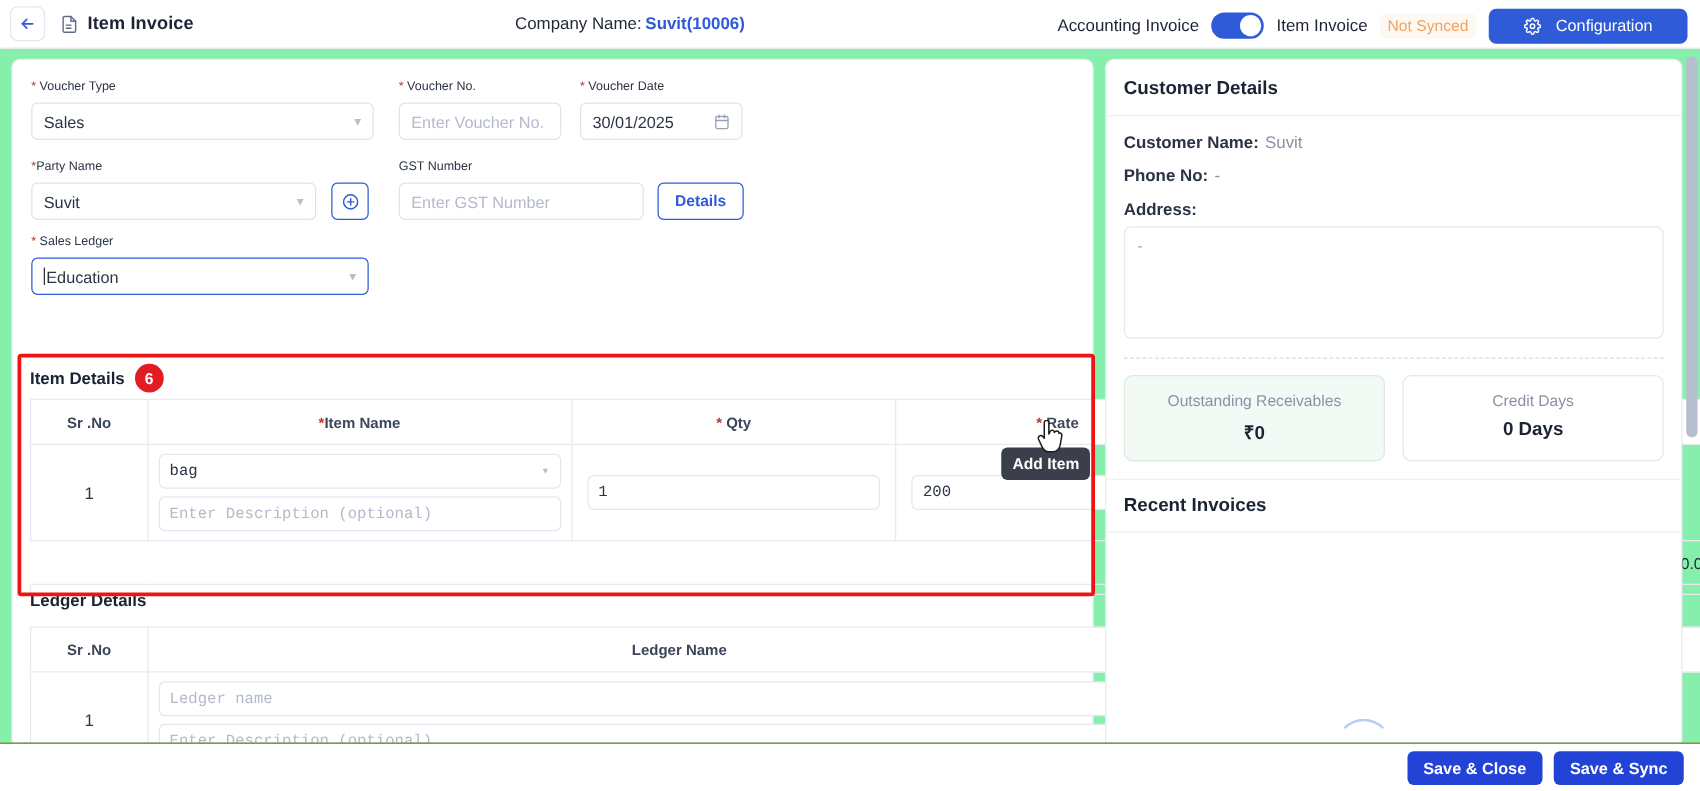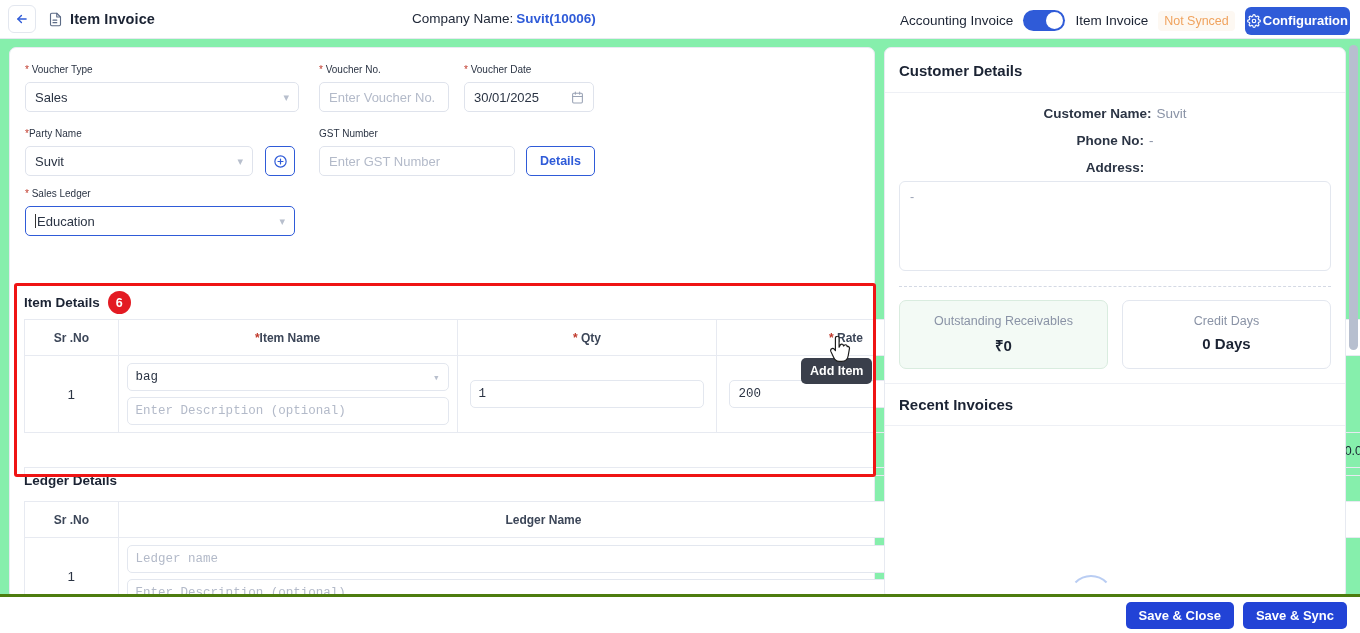--- a/index.html
+++ b/index.html
@@ -45,22 +45,22 @@
   .toggle .knob {
     position: absolute; right: 2px; top: 2px;
     width: 17px; height: 17px; border-radius: 50%; background: #fff;
   }
   .not-synced {
     font-size: 12.5px; color: #f0a35e; background: #fdf8f2;
     padding: 3px 6px; border-radius: 4px; white-space: nowrap;
   }
   .config-btn {
     background: #2f5bd8; color: #fff; border: none; border-radius: 6px;
-    height: 28px; padding: 0 2px; font-size: 13px; font-weight: bold;
-    display: flex; align-items: center; gap: 2px; cursor: pointer;
+    height: 28px; padding: 0 28px; font-size: 13px; font-weight: normal;
+    display: flex; align-items: center; gap: 12px; cursor: pointer;
     font-family: "Liberation Sans", sans-serif;
   }
 
   
   .left-card {
     position: absolute; left: 9px; top: 47px; width: 866px; height: 552px;
     background: #fff; border: 1px solid #e7eaf1; border-radius: 7px;
     overflow: hidden;
   }
   .form-area { padding: 16px 15px 0 15px; }
@@ -155,21 +155,21 @@
   
   .right-card {
     position: absolute; left: 884px; top: 47px; width: 462px; height: 552px;
     background: #fff; border: 1px solid #e7eaf1; border-radius: 7px; overflow: hidden;
   }
   .rp-title {
     font-size: 15px; font-weight: bold; color: #1b2333;
     padding: 14px 14px 13px 14px; border-bottom: 1px solid #eef0f5;
   }
   .rp-body { padding: 13px 14px 0 14px; }
-  .kv { font-size: 13.5px; color: #2b3444; font-weight: bold; margin-bottom: 12px; text-align: center; }
+  .kv { font-size: 13.5px; color: #2b3444; font-weight: bold; margin-bottom: 12px; }
   .kv .val { font-weight: normal; color: #8a93a6; margin-left: 5px; }
   .addr-box {
     margin-top: 2px; height: 90px; border: 1px solid #e3e7ef; border-radius: 6px;
     background: #fff; padding: 8px 10px; font-size: 12.5px; color: #9aa3b5;
   }
   .dash-div { border-top: 1px dashed #d4d9e4; margin: 15px 0 0 0; }
   .stats { display: flex; gap: 14px; padding: 13px 14px 14px 14px; }
   .stat {
     flex: 1; border-radius: 7px; border: 1px solid #e3e7ef; background: #fff;
     padding: 13px 20px; text-align: center;
@@ -184,21 +184,21 @@
   }
   .spinner-arc {
     position: absolute; left: 1068px; top: 575px; width: 46px; height: 46px;
     border-radius: 50%; border: 2px solid transparent; border-top-color: #b9cdf3;
     z-index: 2;
   }
 
   
   .bottombar {
     position: absolute; left: 0; bottom: 0; width: 1360px; height: 39px;
-    background: #fff; border-top: 3px solid #4d7c0f;
+    background: #fff; border-top: 1px solid #4d7c0f;
     display: flex; align-items: center; justify-content: flex-end;
     gap: 9px; padding-right: 13px;
   }
   .sv-btn {
     background: #2243d6; color: #fff; border: none; border-radius: 5px;
     height: 27px; padding: 0 13px; font-size: 13px; font-weight: bold;
     cursor: pointer; font-family: "Liberation Sans", sans-serif;
   }
 
   

